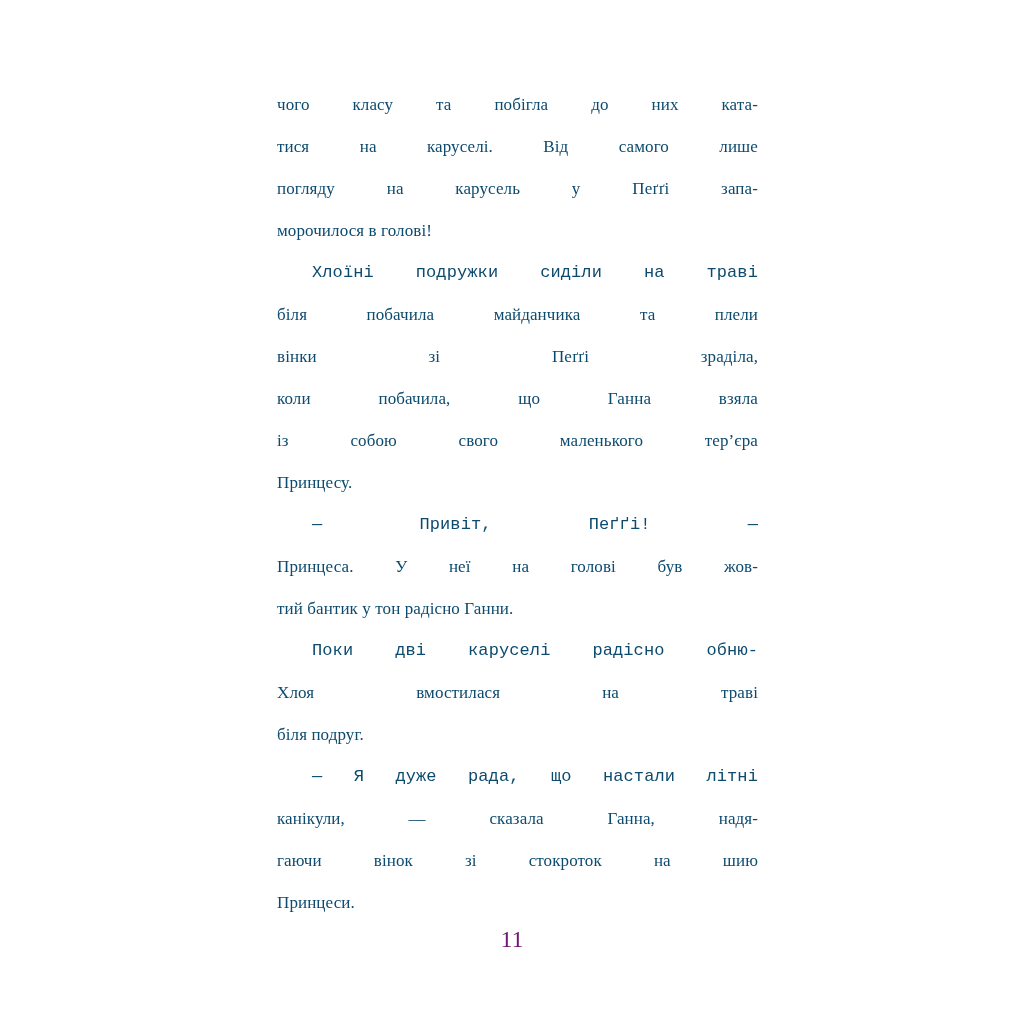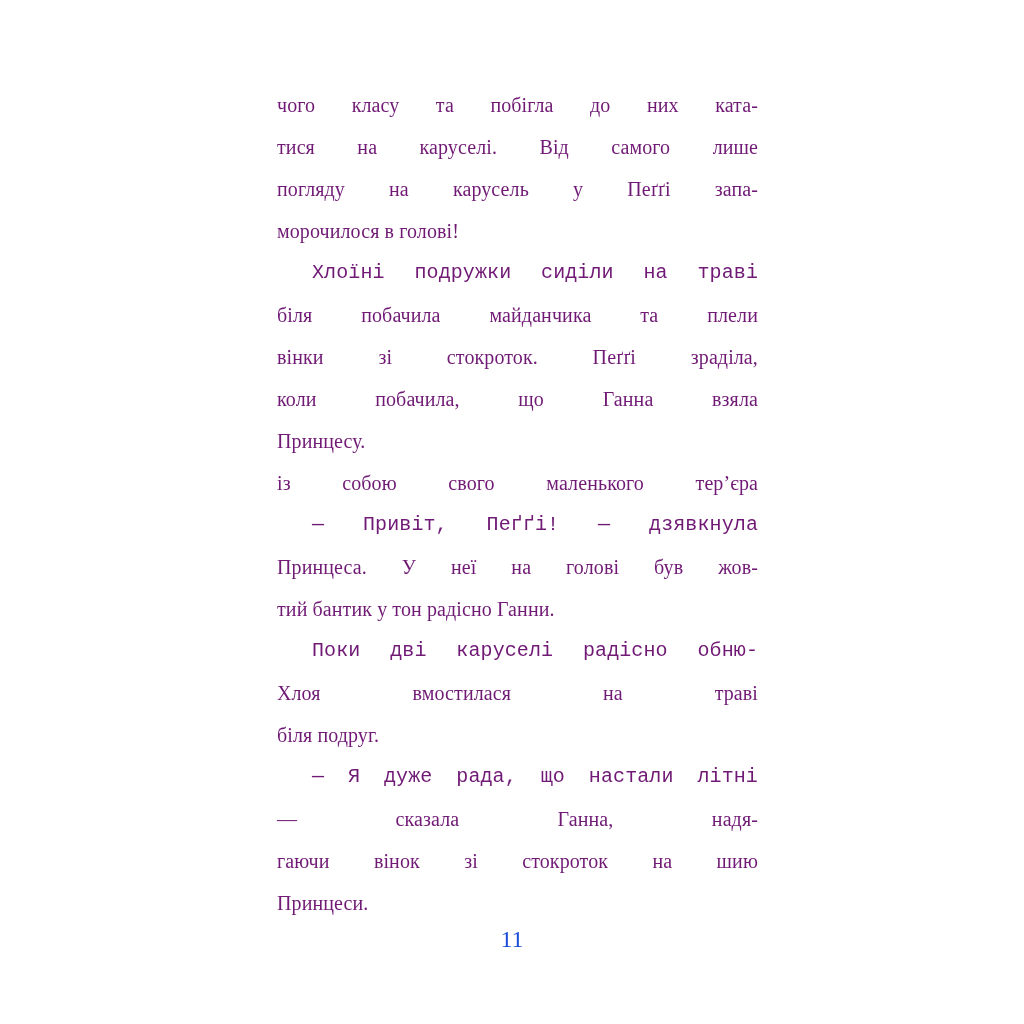--- a/index.html
+++ b/index.html
@@ -29,25 +29,25 @@
     width: 481px;
   }
 
   .para {
     margin: 0;
   }
 
   
   .line {
     display: block;
-    font-size: 20px;
+    font-size: 17px;
     line-height: 42px;
     letter-spacing: 0.1px;
     white-space: nowrap;
-    color: #701a75;
+    color: #0c4a6e;
   }
 
   .line.justify {
     display: flex;
     justify-content: space-between;
     width: 100%;
   }
 
   .line.justify > .w {
     white-space: pre;
@@ -69,21 +69,21 @@
   }
 
   .page-number {
     position: absolute;
     left: 0;
     top: 924px;
     width: 1024px;
     text-align: center;
     font-size: 24px;
     line-height: 30px;
-    color: #1d4ed8;
+    color: #701a75;
   }
 </style>
 </head>
 <body>
 
 <div class="page">
 
   <div class="text-column">
     <div id="paragraphs-root">
         <p class="para">
@@ -125,47 +125,45 @@
           <span class="line justify">
             <span class="w">біля</span>
             <span class="w">побачила</span>
             <span class="w">майданчика</span>
             <span class="w">та</span>
             <span class="w">плели</span>
           </span>
           <span class="line justify">
             <span class="w">вінки</span>
             <span class="w">зі</span>
-            <span class="w">стокроток.</span>
             <span class="w">Пеґґі</span>
             <span class="w">зраділа,</span>
           </span>
           <span class="line justify">
             <span class="w">коли</span>
             <span class="w">побачила,</span>
             <span class="w">що</span>
             <span class="w">Ганна</span>
             <span class="w">взяла</span>
           </span>
-          <span class="line flush">Принцесу.</span>
           <span class="line justify">
             <span class="w">із</span>
             <span class="w">собою</span>
             <span class="w">свого</span>
             <span class="w">маленького</span>
             <span class="w">тер’єра</span>
           </span>
+          <span class="line flush">Принцесу.</span>
         </p>
         <p class="para">
           <span class="line justify indent">
             <span class="w">—</span>
             <span class="w">Привіт,</span>
             <span class="w">Пеґґі!</span>
             <span class="w">—</span>
-            <span class="w">дзявкнула</span>
           </span>
           <span class="line justify">
             <span class="w">Принцеса.</span>
             <span class="w">У</span>
             <span class="w">неї</span>
             <span class="w">на</span>
             <span class="w">голові</span>
             <span class="w">був</span>
             <span class="w">жов-</span>
           </span>
@@ -191,20 +189,21 @@
           <span class="line justify indent">
             <span class="w">—</span>
             <span class="w">Я</span>
             <span class="w">дуже</span>
             <span class="w">рада,</span>
             <span class="w">що</span>
             <span class="w">настали</span>
             <span class="w">літні</span>
           </span>
           <span class="line justify">
+            <span class="w">канікули,</span>
             <span class="w">—</span>
             <span class="w">сказала</span>
             <span class="w">Ганна,</span>
             <span class="w">надя-</span>
           </span>
           <span class="line justify">
             <span class="w">гаючи</span>
             <span class="w">вінок</span>
             <span class="w">зі</span>
             <span class="w">стокроток</span>

